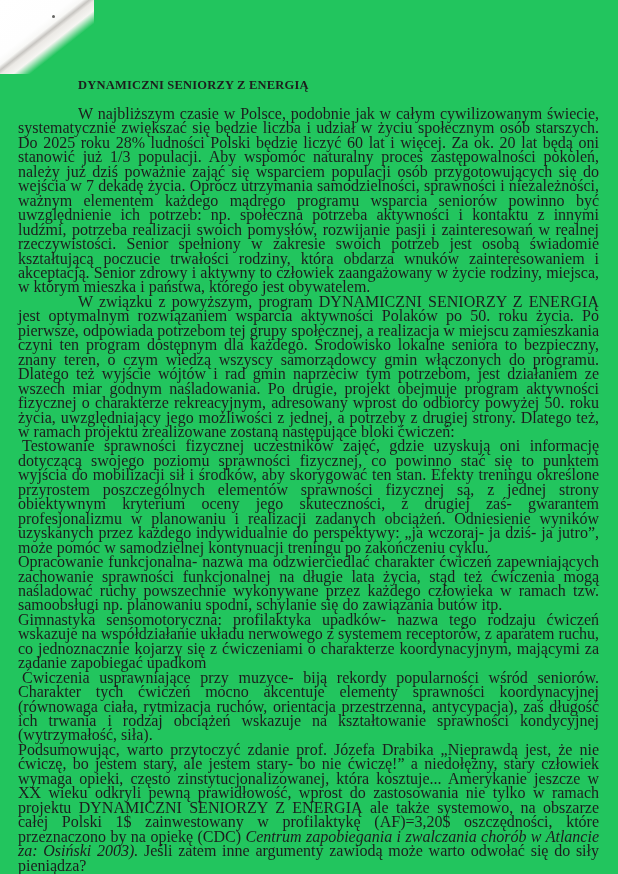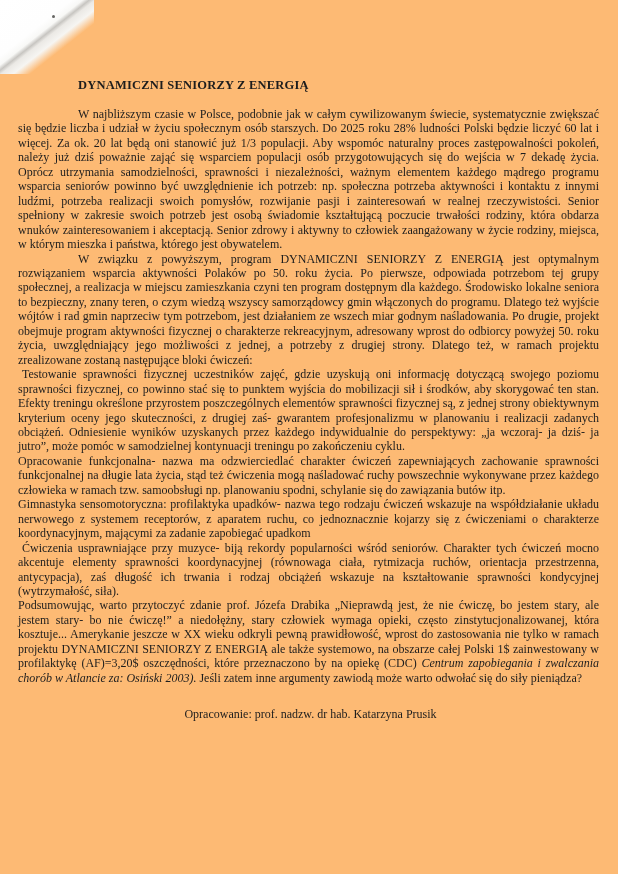--- a/index.html
+++ b/index.html
@@ -2,21 +2,21 @@
 <html><head>
 <meta charset="utf-8">
 <style>
   html, body { margin: 0; padding: 0; }
   body { background: #e9e9e7; }
   .page {
     position: relative;
     width: 618px;
     height: 874px;
     margin: 0 auto;
-    background: #fdba74;
+    background: #22c55e;
     overflow: hidden;
     font-family: "Liberation Serif", "DejaVu Serif", serif;
     color: #1d1d1d;
   }
   .corner-fold {
     position: absolute;
     top: 0; left: 0;
     width: 94px; height: 74px;
     background: linear-gradient(to bottom right,
       #ffffff 0%, #fefefe 38%, #f8f8f6 44%,
@@ -34,21 +34,21 @@
     width: 581px;
   }
   .title {
     margin: 0 0 14px 60px;
     font-size: 12.5px;
     font-weight: bold;
     letter-spacing: 0.2px;
   }
   .para {
     margin: 0;
-    font-size: 12px;
+    font-size: 16px;
     line-height: 14.45px;
     text-align: justify;
   }
   .para.indent { text-indent: 60px; }
   .para.slight-indent { text-indent: 4px; }
   .lead { font-weight: normal; }
   .footer-line {
     margin: 22px 0 0 0;
     padding-left: 4px;
     font-size: 12px;

